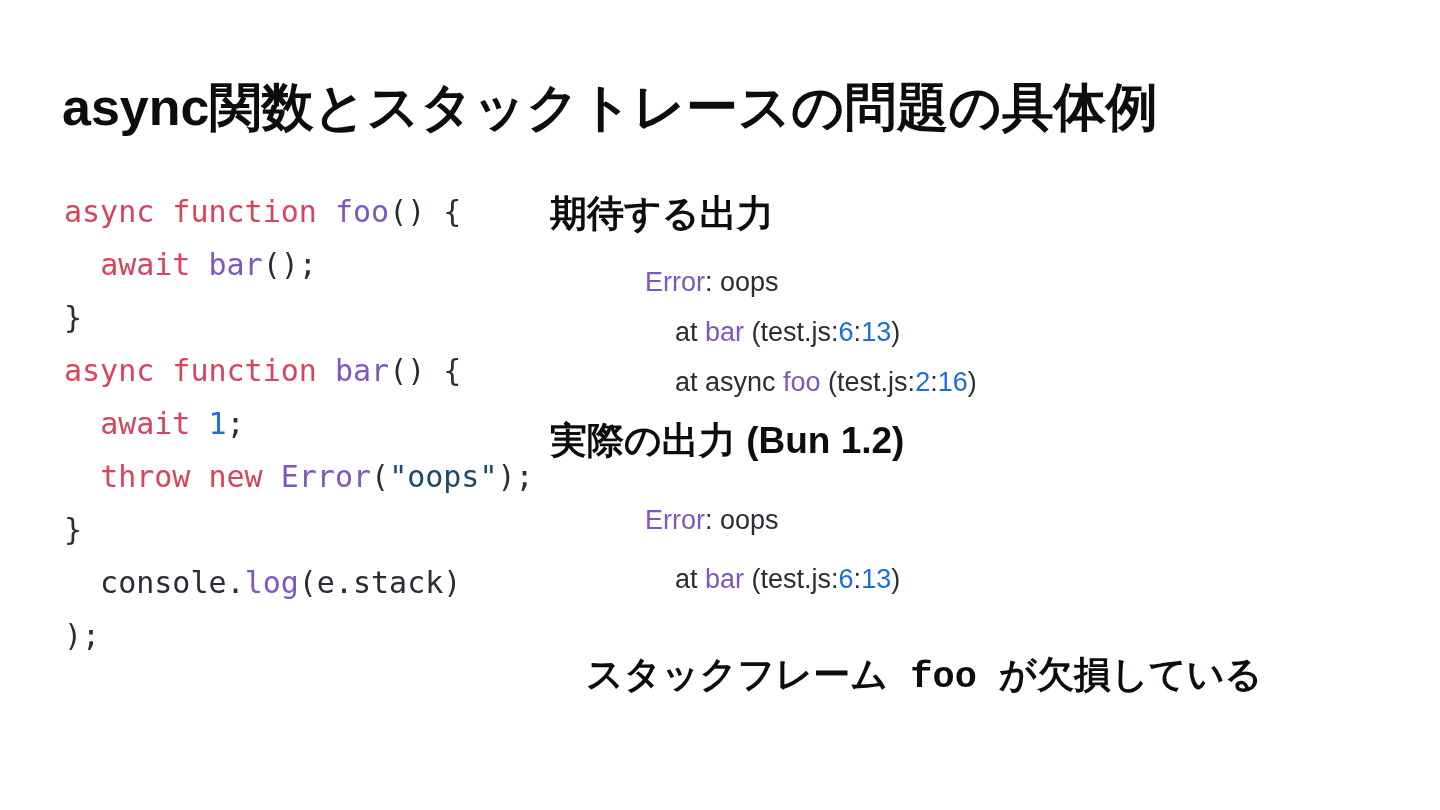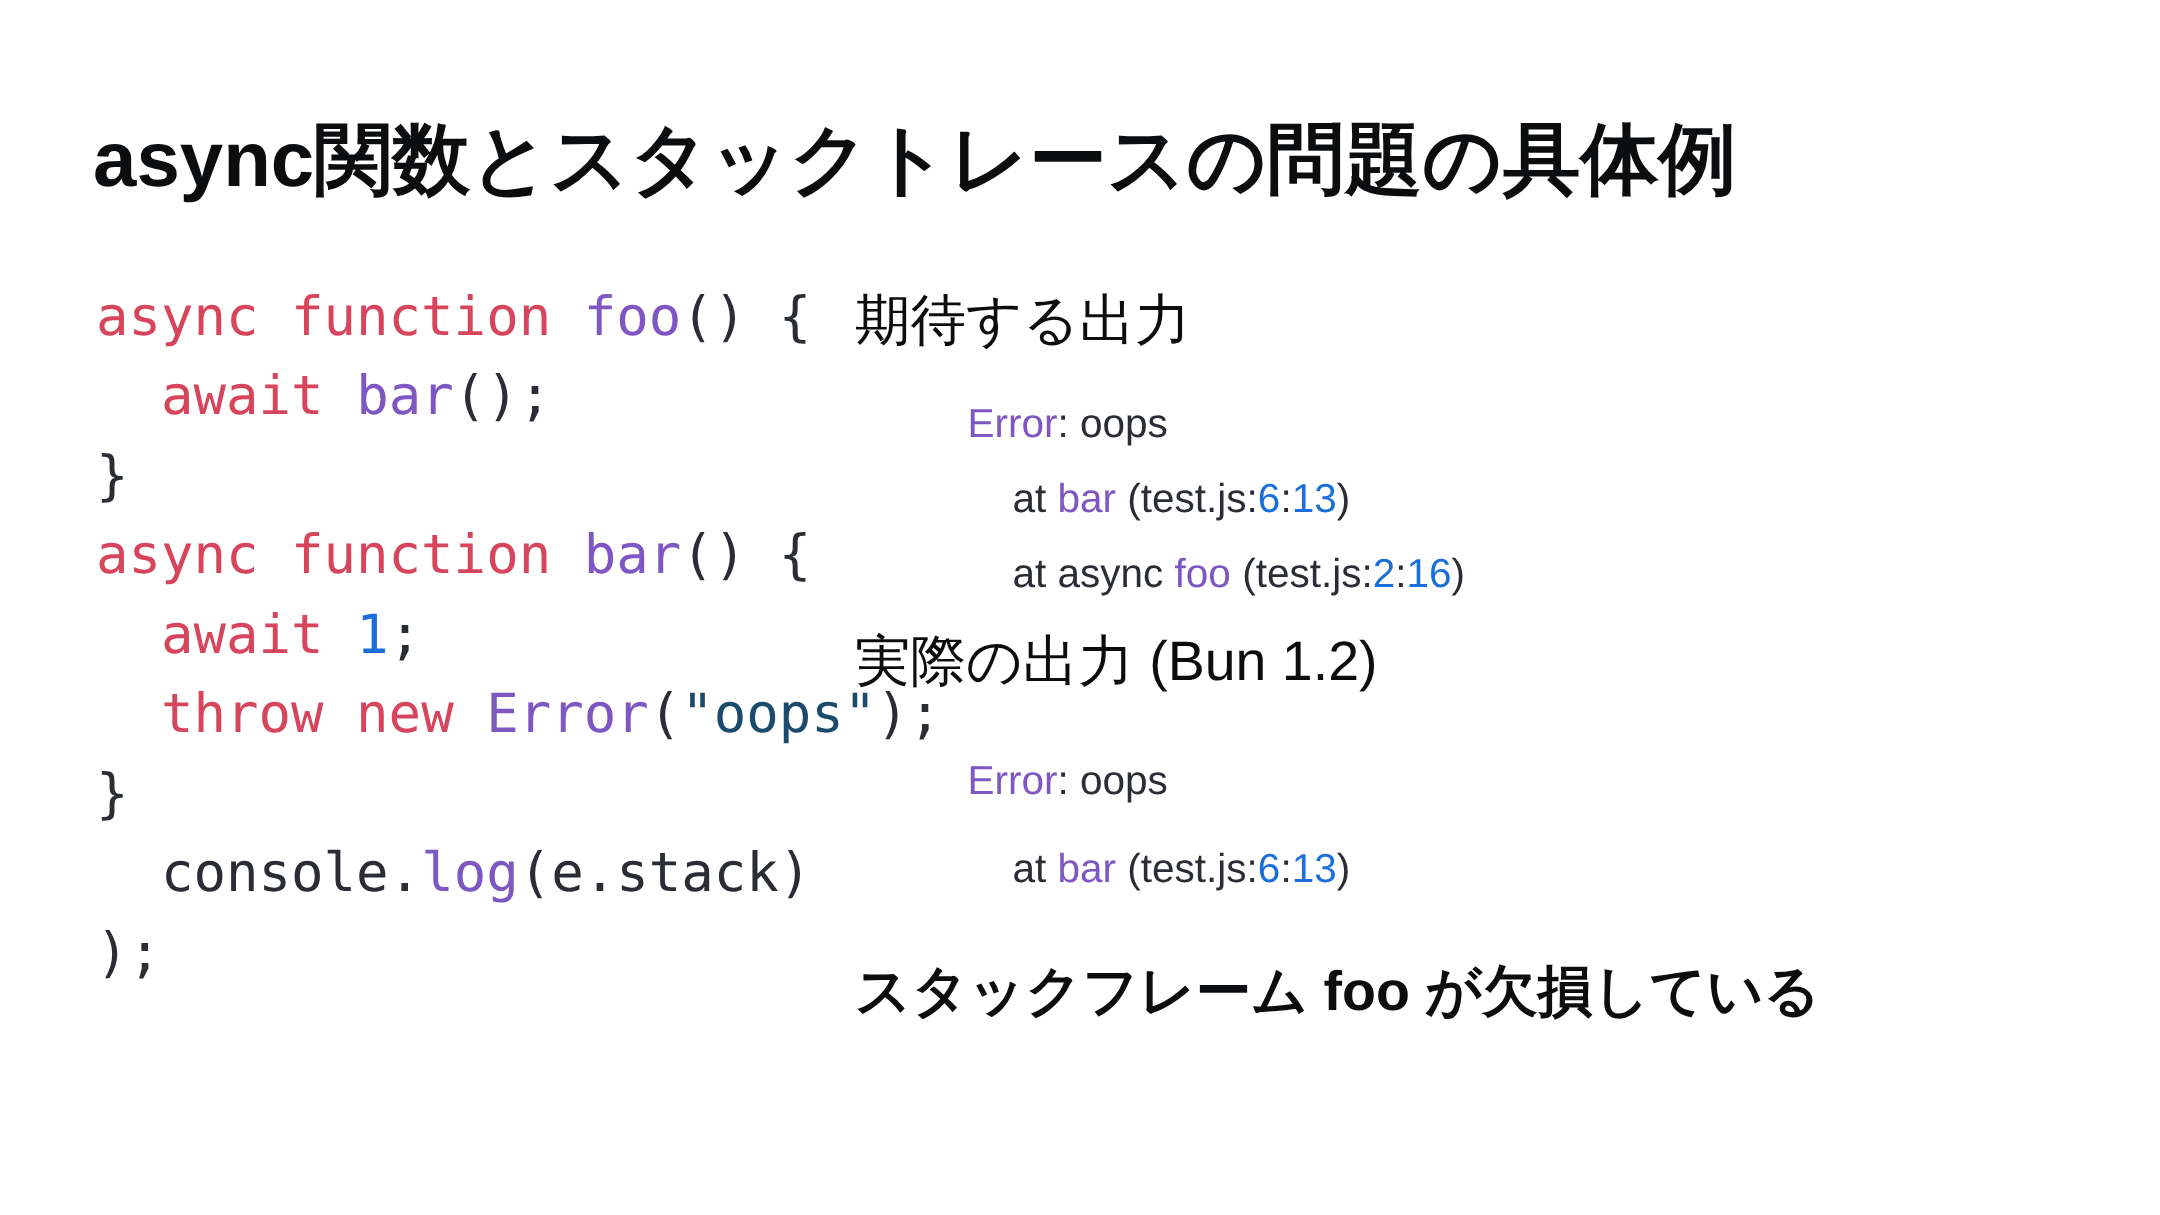--- a/index.html
+++ b/index.html
@@ -22,62 +22,63 @@
     font-weight: 700;
     color: #0c0d0f;
     letter-spacing: 0;
     white-space: nowrap;
   }
   .code {
     position: absolute;
     left: 64px;
     top: 185px;
     font-family: "DejaVu Sans Mono", "Liberation Mono", monospace;
-    font-size: 36px;
+    font-size: 30px;
     line-height: 53px;
     color: var(--c-pl, #2a2d34);
   }
   .cline { white-space: pre; }
   .tok.kw  { color: var(--c-kw,  #d6455c); }
   .tok.fn  { color: var(--c-fn,  #7e57c2); }
   .tok.num { color: var(--c-num, #1a6fdb); }
   .tok.str { color: var(--c-str, #1b4a6b); }
   .tok.prm { color: var(--c-prm, #e87f17); }
   .tok.pl  { color: var(--c-pl,  #2a2d34); }
   .heading {
     position: absolute;
-    left: 570px;
+    left: 550px;
     margin: 0;
     font-size: 37px;
     line-height: 1.2;
-    font-weight: 400;
+    font-weight: 700;
     color: #0c0d0f;
     white-space: nowrap;
   }
   #h-expected { top: 192px; }
   #h-actual   { top: 419px; }
   .console {
     position: absolute;
     left: 645px;
     font-family: Liberation Sans, sans-serif;
     font-size: 27px;
     color: var(--c-pl, #2a2d34);
   }
   #c-expected { top: 257px; line-height: 50px; }
   #c-actual   { top: 491px; line-height: 59px; }
   .conclusion {
     position: absolute;
     left: 570px;
     top: 639px;
-    margin: 0;
+    margin: 16px;
     font-size: 37px;
     line-height: 1.2;
     font-weight: 700;
     color: #0c0d0f;
     white-space: nowrap;
+    font-family: Liberation Mono, monospace;
   }
 </style>
 </head>
 <body>
 
 <div class="slide">
   <h1 class="title">async関数とスタックトレースの問題の具体例</h1>
 
   <div class="code">
       <div class="cline"><span class="tok kw">async function</span><span class="tok pl"> </span><span class="tok fn">foo</span><span class="tok pl">() {</span></div>

